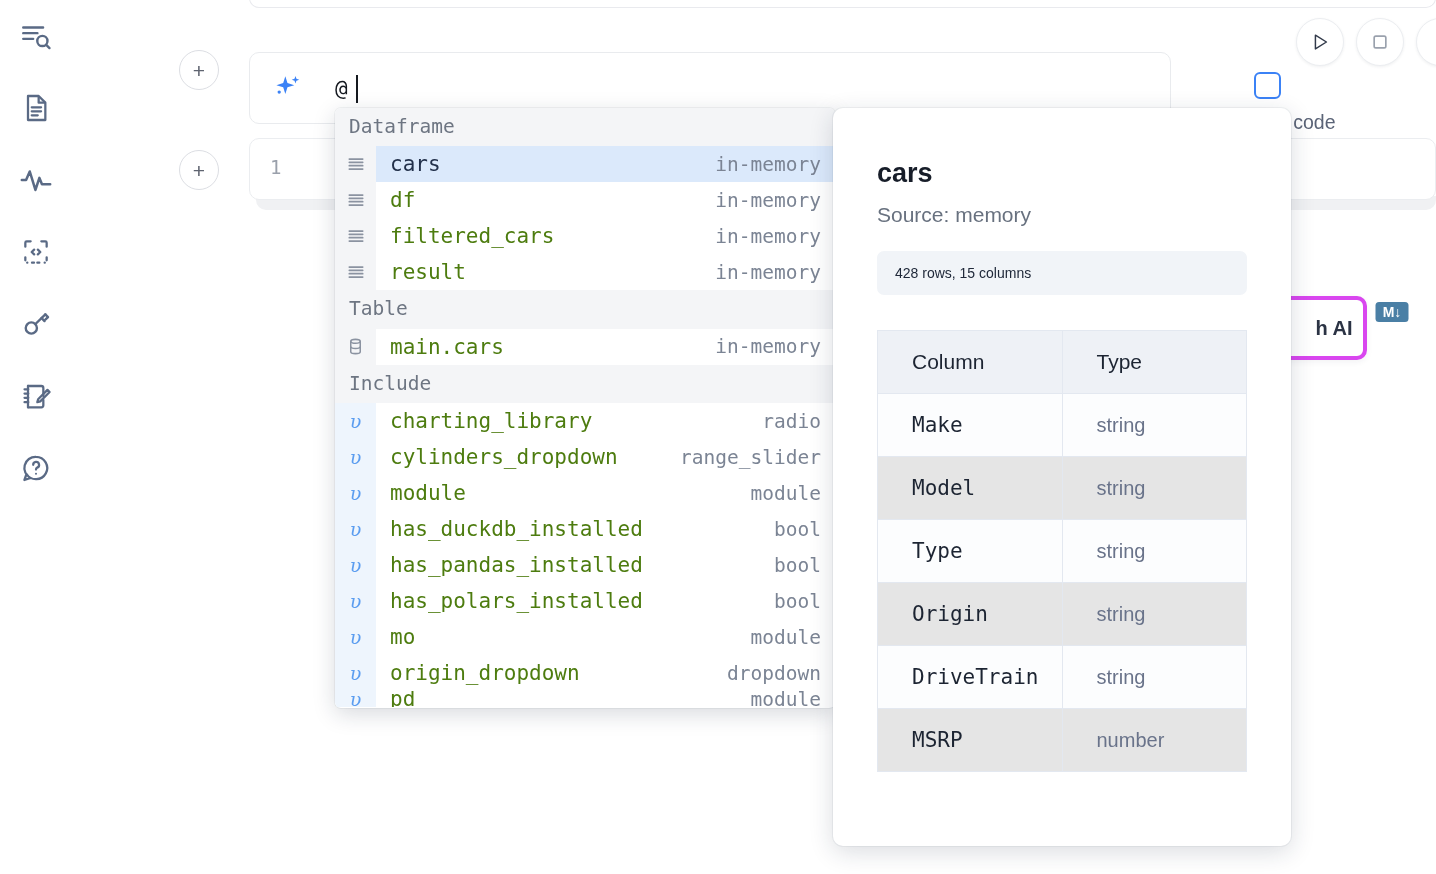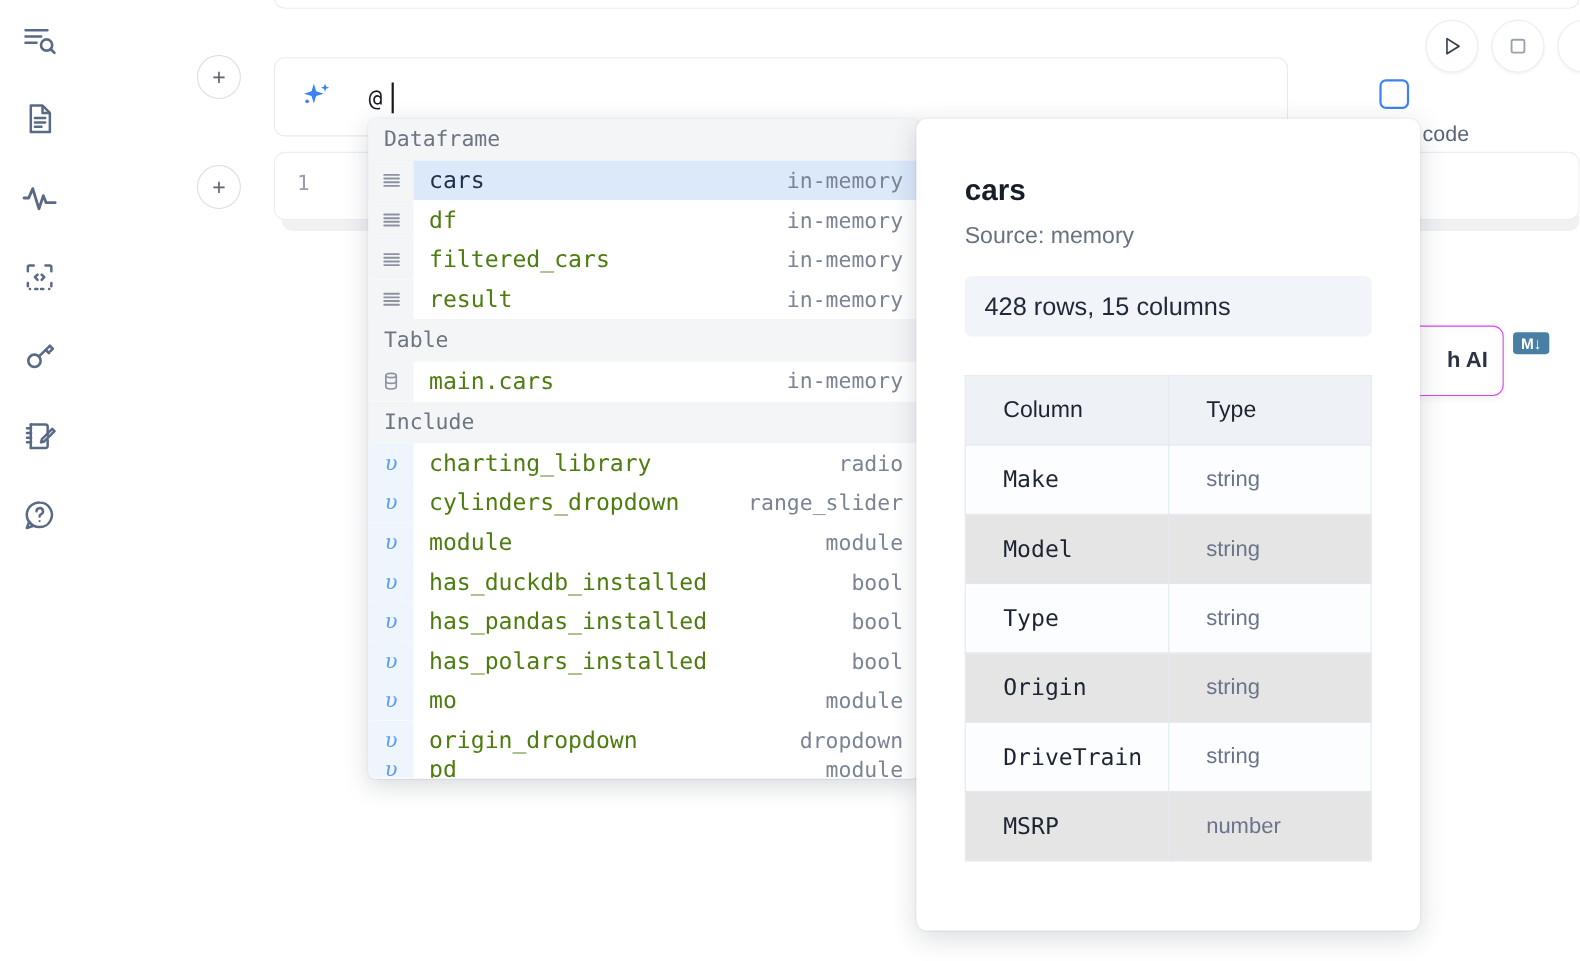--- a/index.html
+++ b/index.html
@@ -81,21 +81,21 @@
     display: flex; align-items: center; gap: 12px; cursor: pointer; flex-direction: column;
   }
   .chk {
     width: 27px; height: 27px; border: 2px solid #3b82f6; border-radius: 6px; background: #fff;
   }
   .include-label { font-size: 19.5px; color: #5b6477; font-family: "Liberation Sans", sans-serif; }
 
   
   .ai-card {
     position: absolute; left: 1275px; top: 296px; width: 92px; height: 64px;
-    background: #fff; border: 1px solid #d946ef; border-radius: 10px;
+    background: #fff; border: 4px solid #d946ef; border-radius: 10px;
     box-shadow: 0 2px 6px rgba(30,40,60,0.06);
     display: flex; align-items: center; justify-content: center;
     overflow: hidden;
   }
   .ai-card-text {
     font-size: 20px; font-weight: 700; color: #2b3344; white-space: nowrap;
     margin-left: 26px;
   }
 
   
@@ -142,21 +142,21 @@
     box-shadow: 0 6px 24px rgba(25,35,60,0.16), 0 0 0 1px rgba(25,35,60,0.05);
     overflow: hidden;
   }
   .doc-title {
     margin: 50px 0 0 44px; font-size: 27px; font-weight: 700; color: #171d29;
     font-family: "Liberation Sans", sans-serif;
   }
   .doc-source { margin: 14px 0 0 44px; font-size: 21px; color: #68717f; }
   .doc-shape {
     margin: 24px 44px 0 44px; background: #f1f4f8; border-radius: 7px;
-    padding: 14px 18px; font-size: 23px; color: #20293a;
+    padding: 14px 18px; font-size: 14px; color: #20293a;
   }
   .doc-table {
     margin: 35px 44px 0 44px; width: 370px;
     border-collapse: collapse; table-layout: fixed;
   }
   .doc-table th, .doc-table td {
     border: 1px solid #e3e8f0; text-align: left;
     padding: 19px 0 19px 34px;
   }
   .doc-table th {

